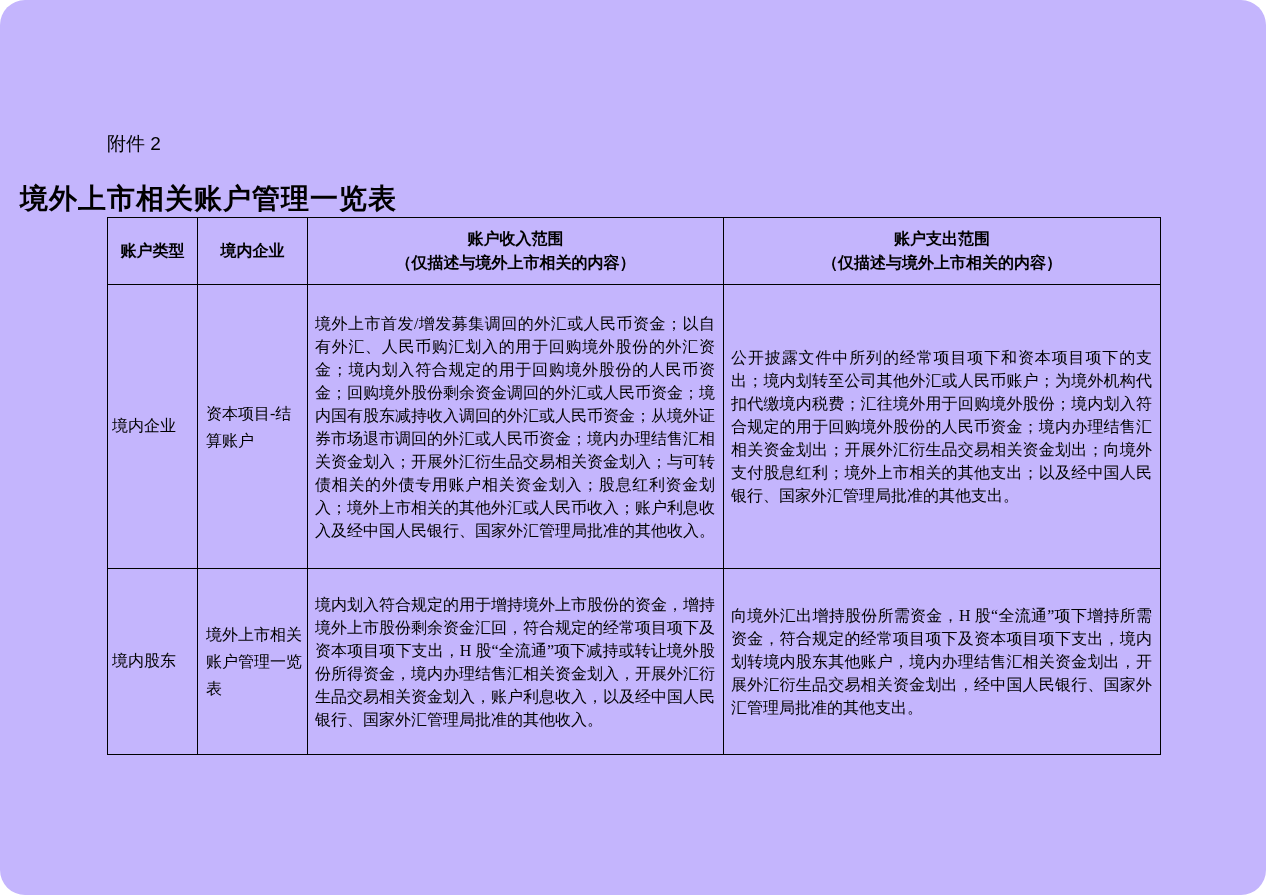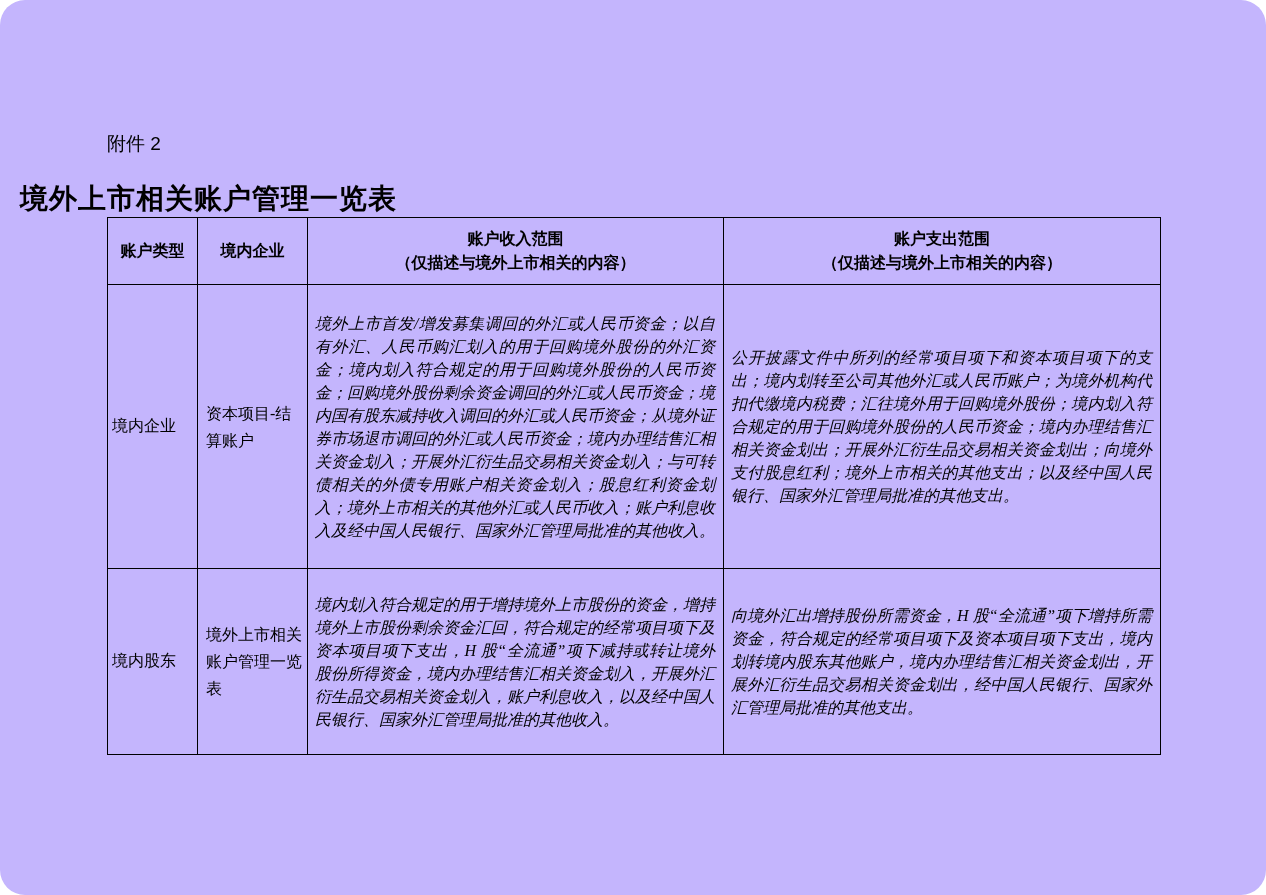--- a/index.html
+++ b/index.html
@@ -75,21 +75,20 @@
     line-height: 27px;
     padding: 2px 2px 2px 8px;
   }
   td.cell-text {
     text-align: justify;
     text-justify: inter-ideograph;
     vertical-align: middle;
     font-size: 16px;
     line-height: 23px;
     padding: 4px 8px 4px 7px;
-    font-style: italic;
   }
 </style>
 </head>
 <body>
 
 <div class="page">
 
   <div class="attachment">附件 2</div>
 
   <h1 class="doc-title">境外上市相关账户管理一览表</h1>

